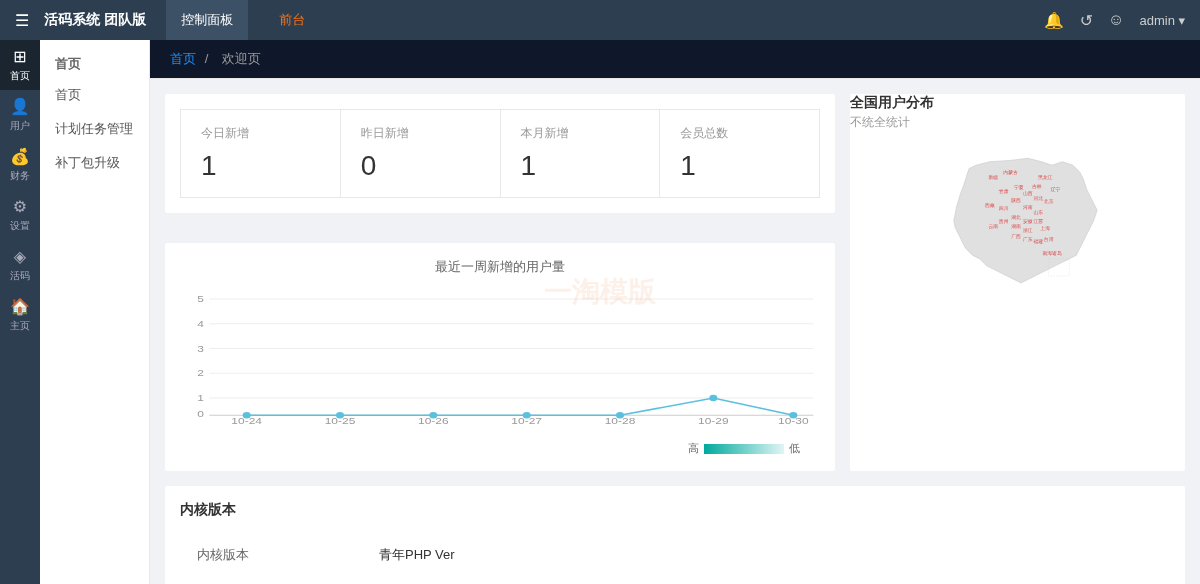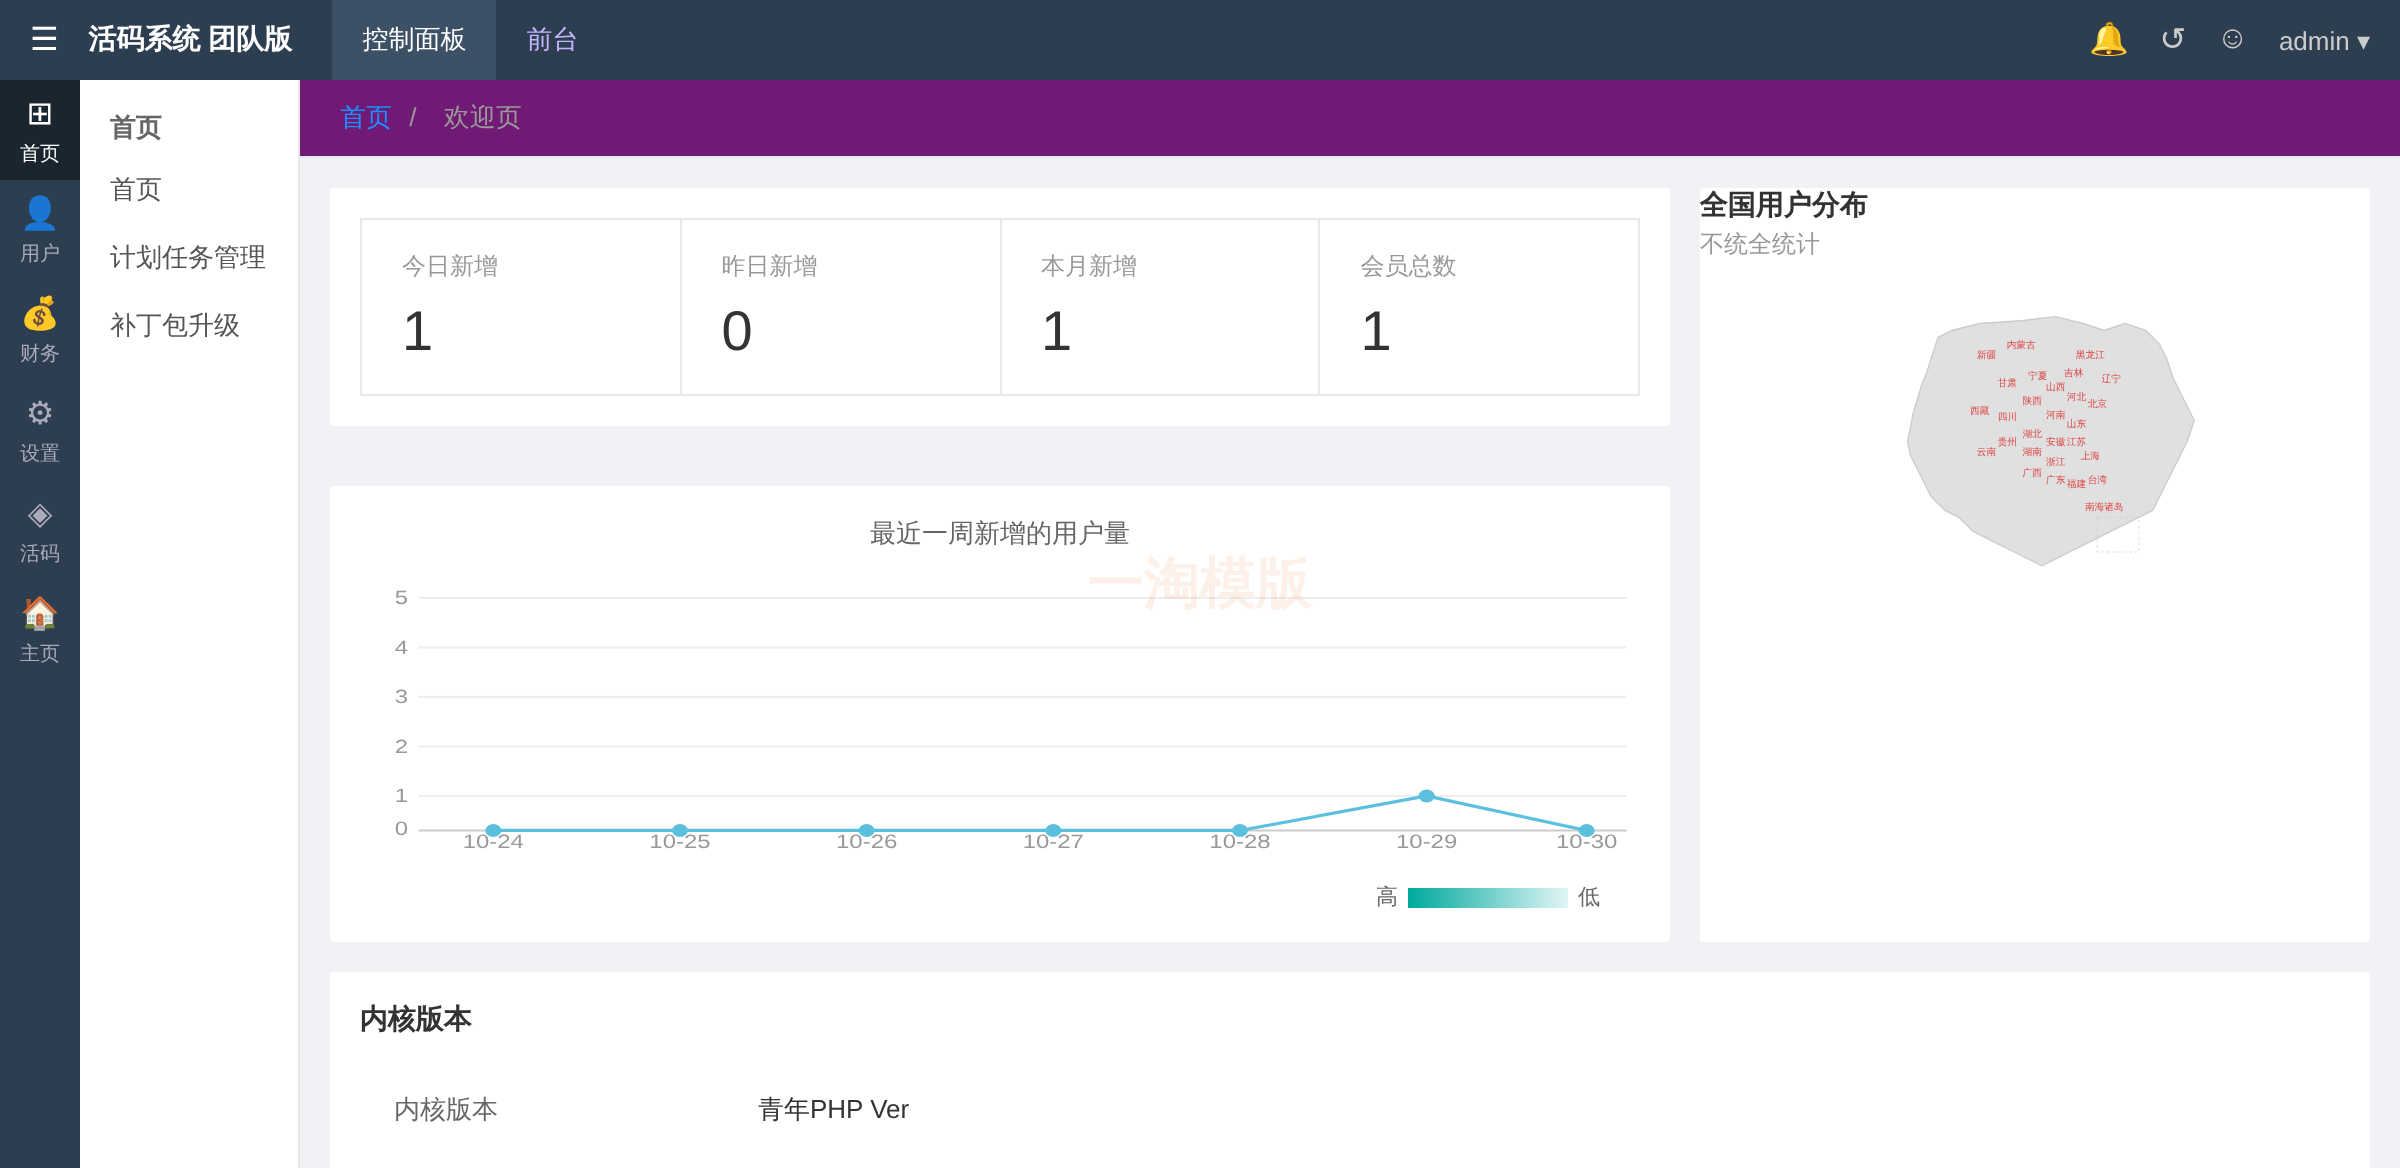--- a/index.html
+++ b/index.html
@@ -1,22 +1,22 @@
 <!DOCTYPE html>
 <html><head>
   <meta charset="utf-8">
   <style>
     * { box-sizing: border-box; margin: 0; padding: 0; }
     body { font-family: "Microsoft YaHei", Arial, sans-serif; font-size: 13px; color: #333; background: #f0f2f5; display: flex; flex-direction: column; height: 100vh; overflow: hidden; }
 
     
     .topbar { background: #2c3e50; height: 40px; display: flex; align-items: center; padding: 0 15px; color: #fff; flex-shrink: 0; }
     .topbar-logo { font-size: 14px; font-weight: bold; margin-right: 20px; white-space: nowrap; }
-    .topbar-nav { display: flex; gap: 0; }
-    .topbar-nav-item { padding: 0 15px; height: 40px; display: flex; align-items: center; cursor: pointer; font-size: 13px; color: #c4b5fd; }
+    .topbar-nav { display: flex; gap: 16px; }
+    .topbar-nav-item { padding: 0 15px; height: 40px; display: flex; align-items: center; cursor: pointer; font-size: 13px; color: #f97316; }
     .topbar-nav-item:hover, .topbar-nav-item.active { background: #3d5166; color: #fff; }
     .topbar-menu-icon { margin-right: 15px; cursor: pointer; font-size: 16px; }
     .topbar-right { margin-left: auto; display: flex; align-items: center; gap: 15px; }
     .topbar-icon { cursor: pointer; font-size: 16px; color: #ccc; }
     .topbar-admin { font-size: 13px; color: #ccc; cursor: pointer; }
 
     
     .main-layout { display: flex; flex: 1; overflow: hidden; }
 
     
@@ -27,21 +27,21 @@
 
     
     .sub-sidebar { width: 110px; background: #fff; border-right: 1px solid #e8e8e8; flex-shrink: 0; padding-top: 5px; }
     .sub-sidebar-title { padding: 10px 15px 5px; font-size: 13px; color: #666; font-weight: bold; }
     .sub-sidebar-item { padding: 8px 15px; font-size: 13px; color: #555; cursor: pointer; }
 
     
     .content { flex: 1; overflow-y: auto; padding: 0; background: #f0f2f5; }
 
     
-    .breadcrumb { background: #701a75; padding: 10px 20px; border-bottom: 1px solid #e8e8e8; font-size: 13px; color: #999; }
+    .breadcrumb { background: #0f172a; padding: 10px 20px; border-bottom: 1px solid #e8e8e8; font-size: 13px; color: #999; }
     .breadcrumb a { color: #1890ff; text-decoration: none; }
     .breadcrumb span { margin: 0 5px; }
 
     
     .content-body { padding: 15px; }
 
     
     .stats-section { background: #fff; padding: 15px; margin-bottom: 15px; border-radius: 2px; }
     .section-title { font-size: 14px; font-weight: bold; color: #333; margin-bottom: 15px; }
 

